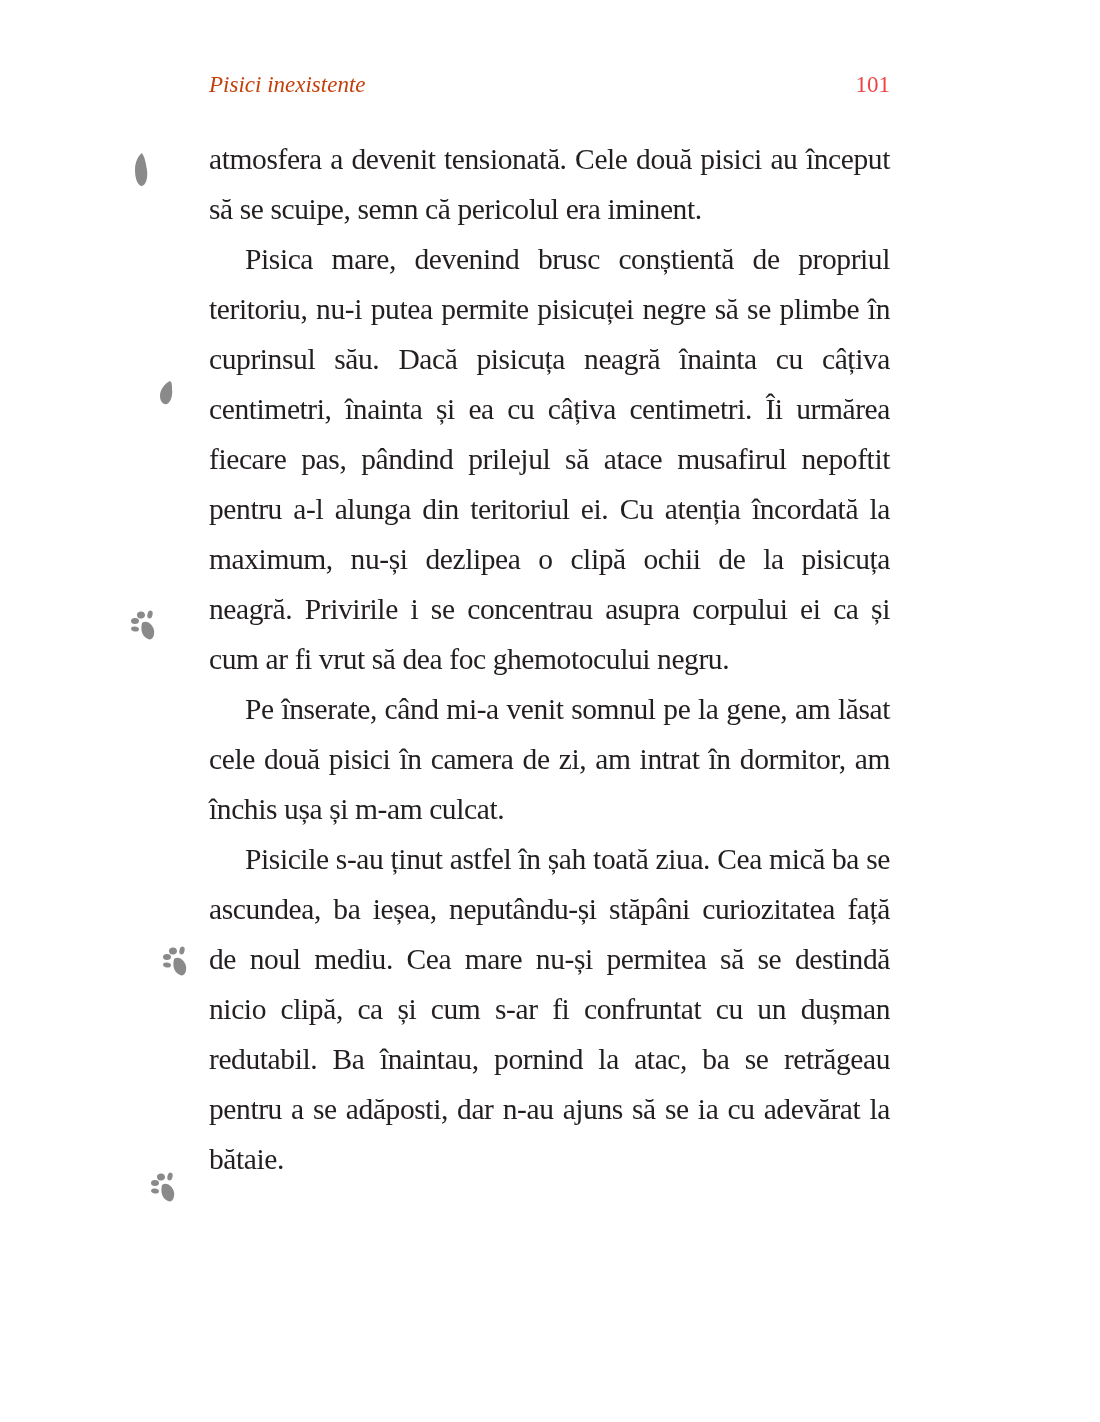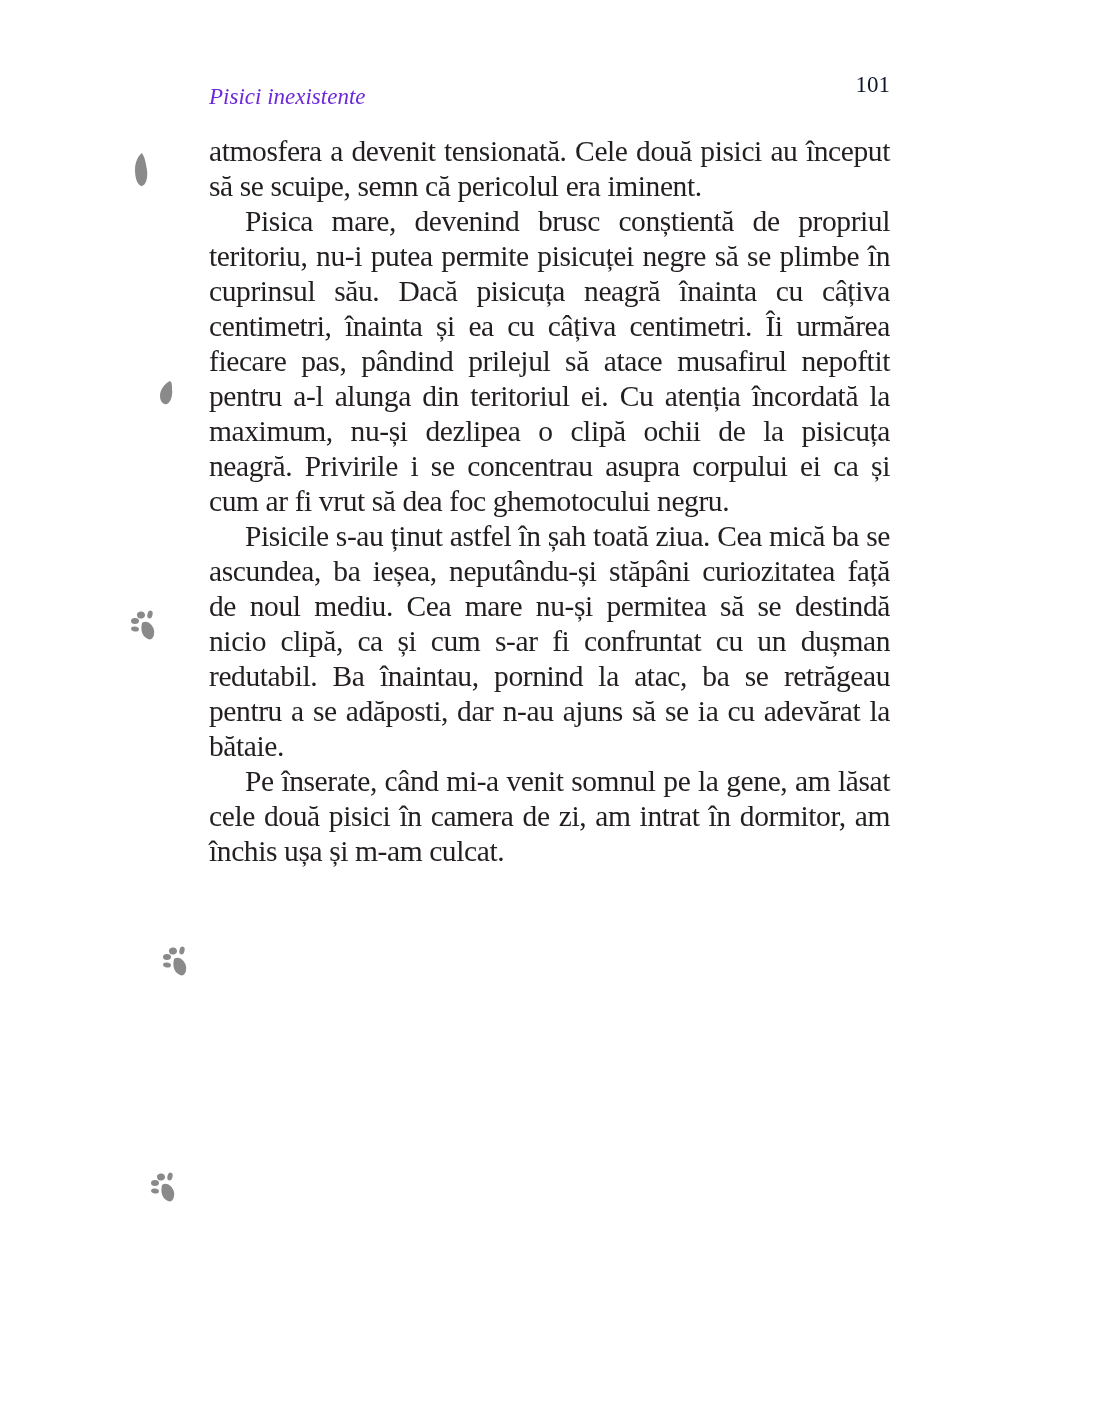--- a/index.html
+++ b/index.html
@@ -1,39 +1,39 @@
 <!DOCTYPE html>
 <html><head>
 <meta charset="utf-8">
 <style>
   html, body { margin: 0; padding: 0; background: #ffffff; }
   body { width: 1100px; height: 1422px; position: relative; overflow: hidden;
          font-family: "Liberation Serif", "DejaVu Serif", serif; color: #231f20; }
-  .running-head { position: absolute; top: 84px; left: 209px; font-style: italic;
-                  font-size: 23px; color: #6d28d9; }
-  .page-num { position: absolute; top: 72px; right: 210px; font-size: 23px; color: #0f172a; }
+  .running-head { position: absolute; top: 72px; left: 209px; font-style: italic;
+                  font-size: 23px; color: #c2410c; }
+  .page-num { position: absolute; top: 72px; right: 210px; font-size: 23px; color: #ef4444; }
   .body-text { position: absolute; top: 134px; left: 209px; width: 681px;
-               font-size: 29.5px; line-height: 35px; text-align: justify;
+               font-size: 29.5px; line-height: 50px; text-align: justify;
                letter-spacing: -0.4px; }
   .body-text p { margin: 0; }
   .body-text p.indent { text-indent: 36px; font-family: Liberation Serif, serif; }
   .paw { position: absolute; }
   .paw svg { display: block; }
 </style>
 </head>
 <body>
 
 <div class="running-head">Pisici inexistente</div>
 <div class="page-num">101</div>
 
 <div class="body-text">
   <p>atmosfera a devenit tensionată. Cele două pisici au început să se scuipe, semn că pericolul era iminent.</p>
   <p class="indent">Pisica mare, devenind brusc conștientă de propriul teritoriu, nu-i putea permite pisicuței negre să se plimbe în cuprinsul său. Dacă pisicuța neagră înainta cu câțiva centimetri, înainta și ea cu câțiva centimetri. Îi urmărea fiecare pas, pândind prilejul să atace musafirul nepoftit pentru a-l alunga din teritoriul ei. Cu atenția încordată la maximum, nu-și dezlipea o clipă ochii de la pisicuța neagră. Privirile i se concentrau asupra corpului ei ca și cum ar fi vrut să dea foc ghemotocului negru.</p>
+  <p class="indent">Pe înserate, când mi-a venit somnul pe la gene, am lăsat cele două pisici în camera de zi, am intrat în dormitor, am închis ușa și m-am culcat.</p>
   <p class="indent">Pisicile s-au ținut astfel în șah toată ziua. Cea mică ba se ascundea, ba ieșea, neputându-și stăpâni curiozitatea față de noul mediu. Cea mare nu-și permitea să se destindă nicio clipă, ca și cum s-ar fi confruntat cu un dușman redutabil. Ba înaintau, pornind la atac, ba se retrăgeau pentru a se adăposti, dar n-au ajuns să se ia cu adevărat la bătaie.</p>
-  <p class="indent">Pe înserate, când mi-a venit somnul pe la gene, am lăsat cele două pisici în camera de zi, am intrat în dormitor, am închis ușa și m-am culcat.</p>
 </div>
 
 <div class="paw" style="left:133px; top:152px;">
   <svg width="16" height="36" viewBox="0 0 16 36">
       <path class="pawfill" d="M9 1 C5 4 2 10 2 18 C2 27 5 34 9 34 C13 33 15 26 14 18 C13 12 12 6 10 3 Z" fill="#8a8a8a"></path>
     </svg>
 </div>
 <div class="paw" style="left:158px; top:380px;">
   <svg width="16" height="26" viewBox="0 0 16 26">
       <path class="pawfill" d="M12 1 C6 4 2 10 2 16 C2 22 6 25 9 24 C13 22 15 15 14 9 C14 5 14 2 12 1 Z" fill="#8a8a8a"></path>

